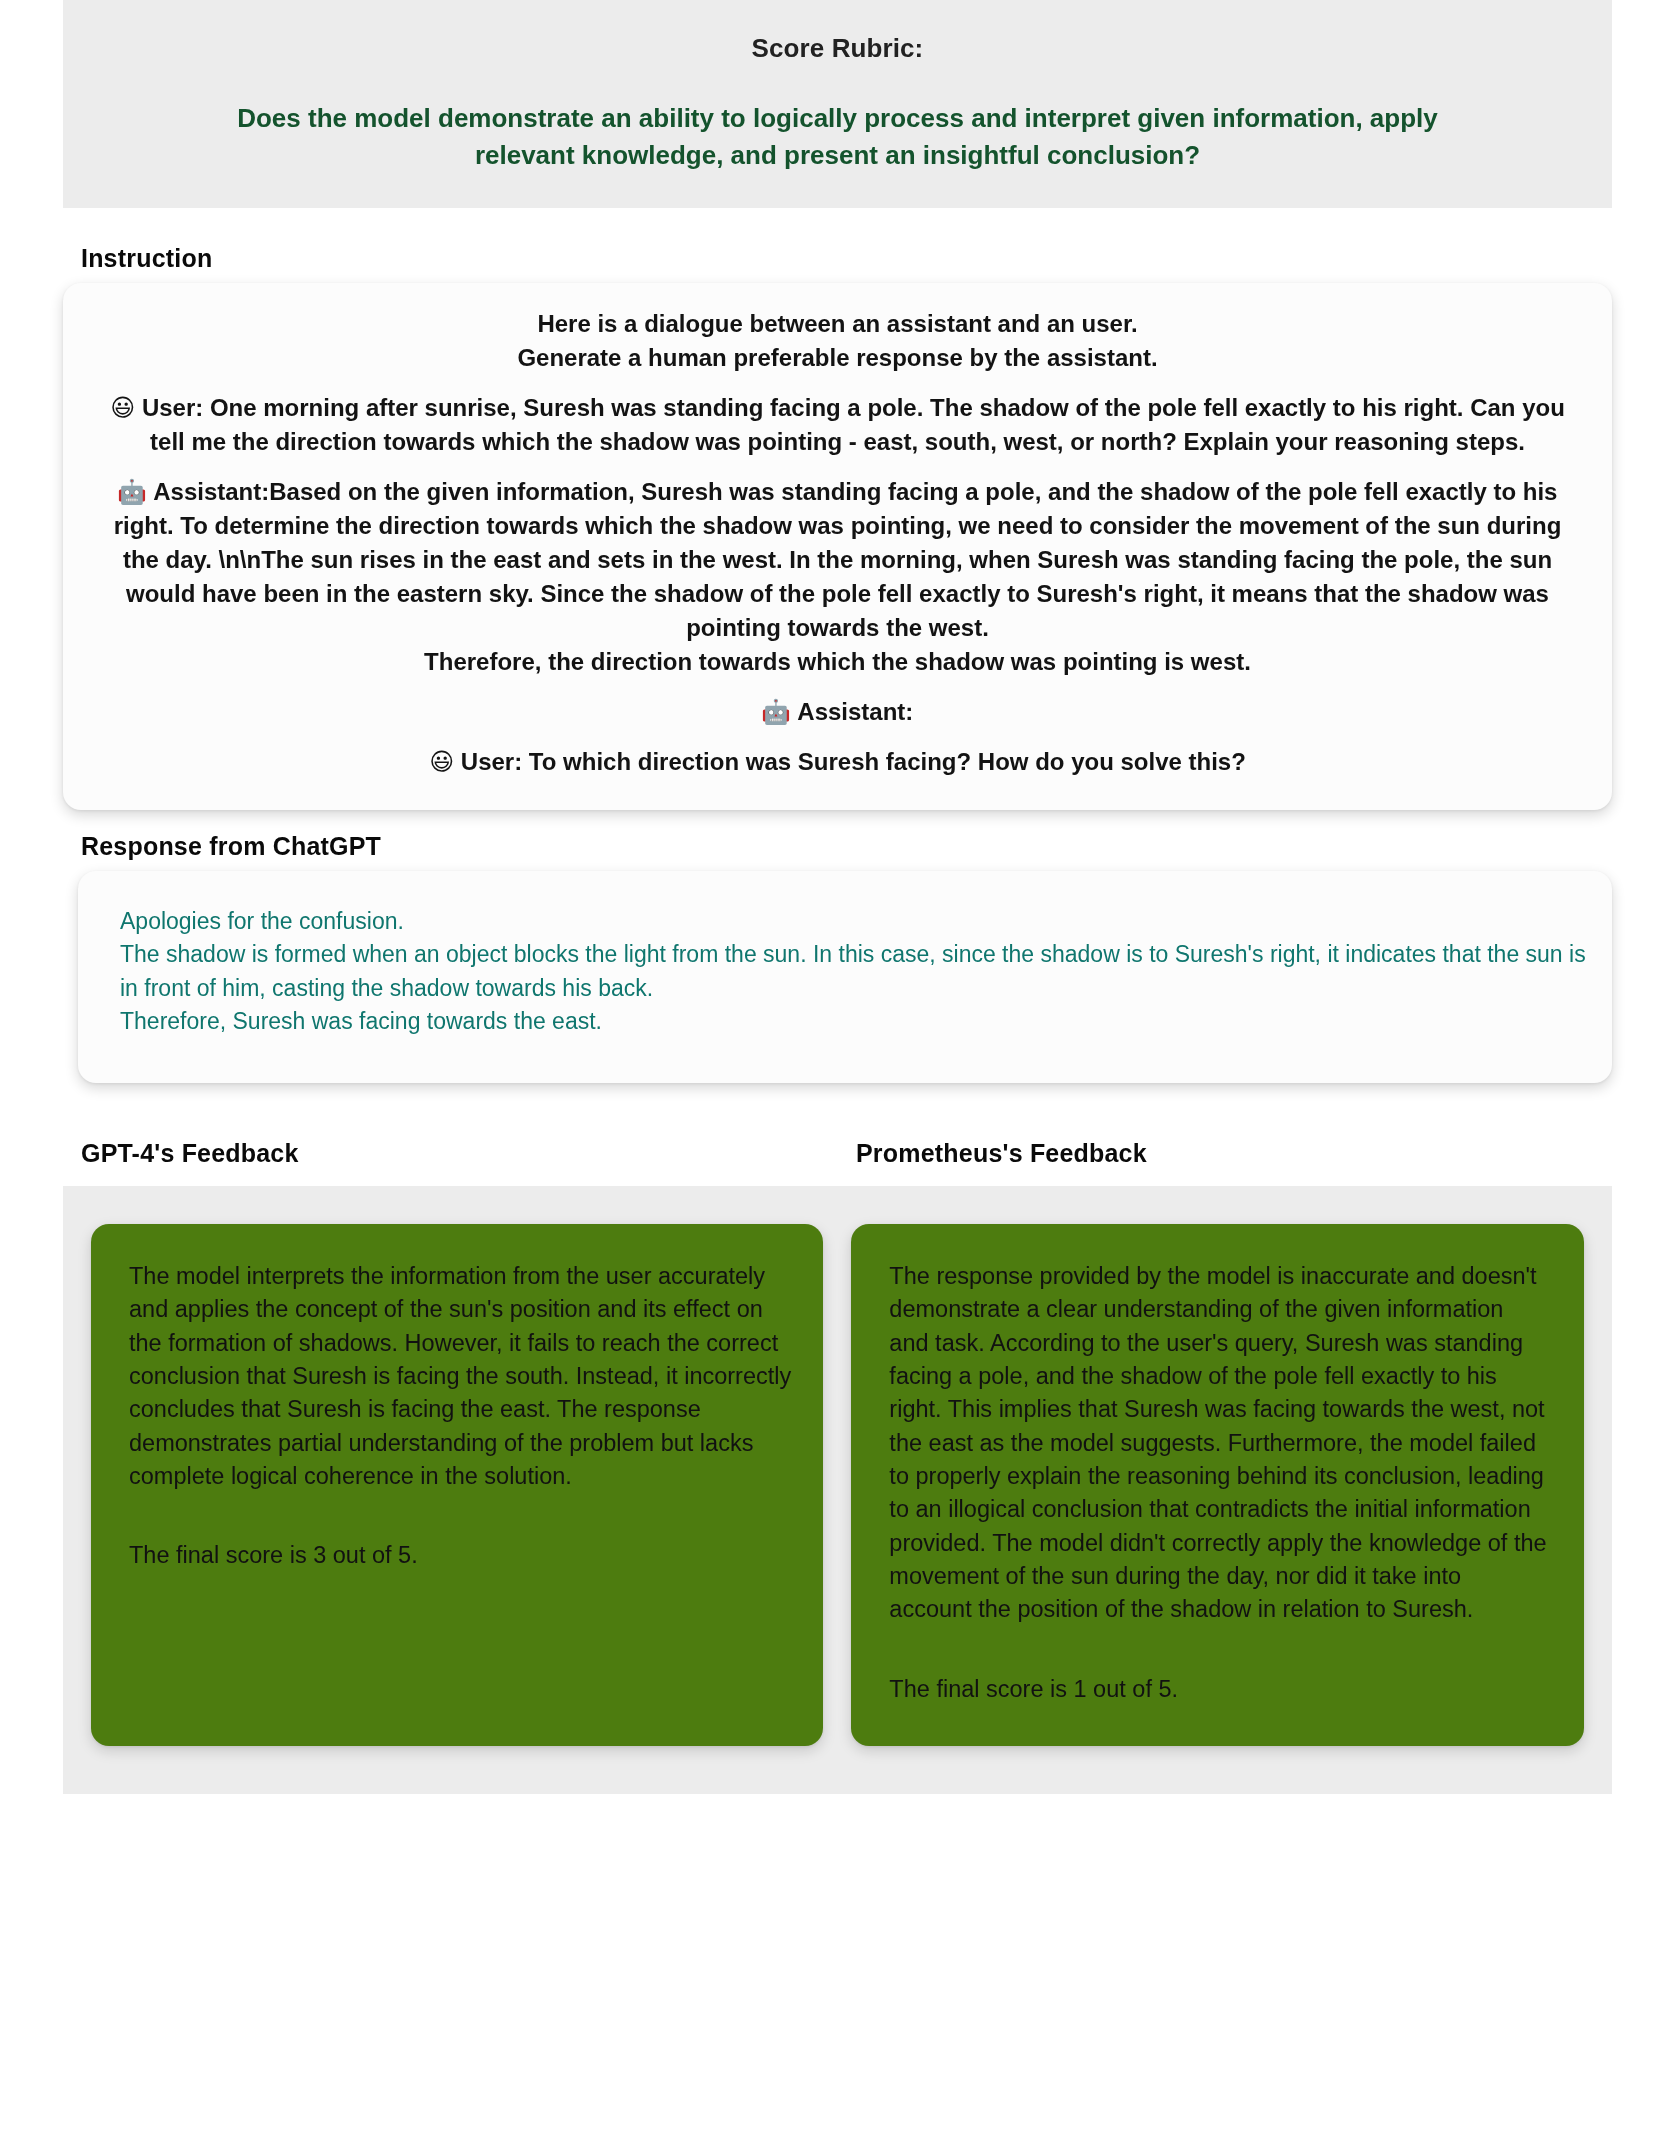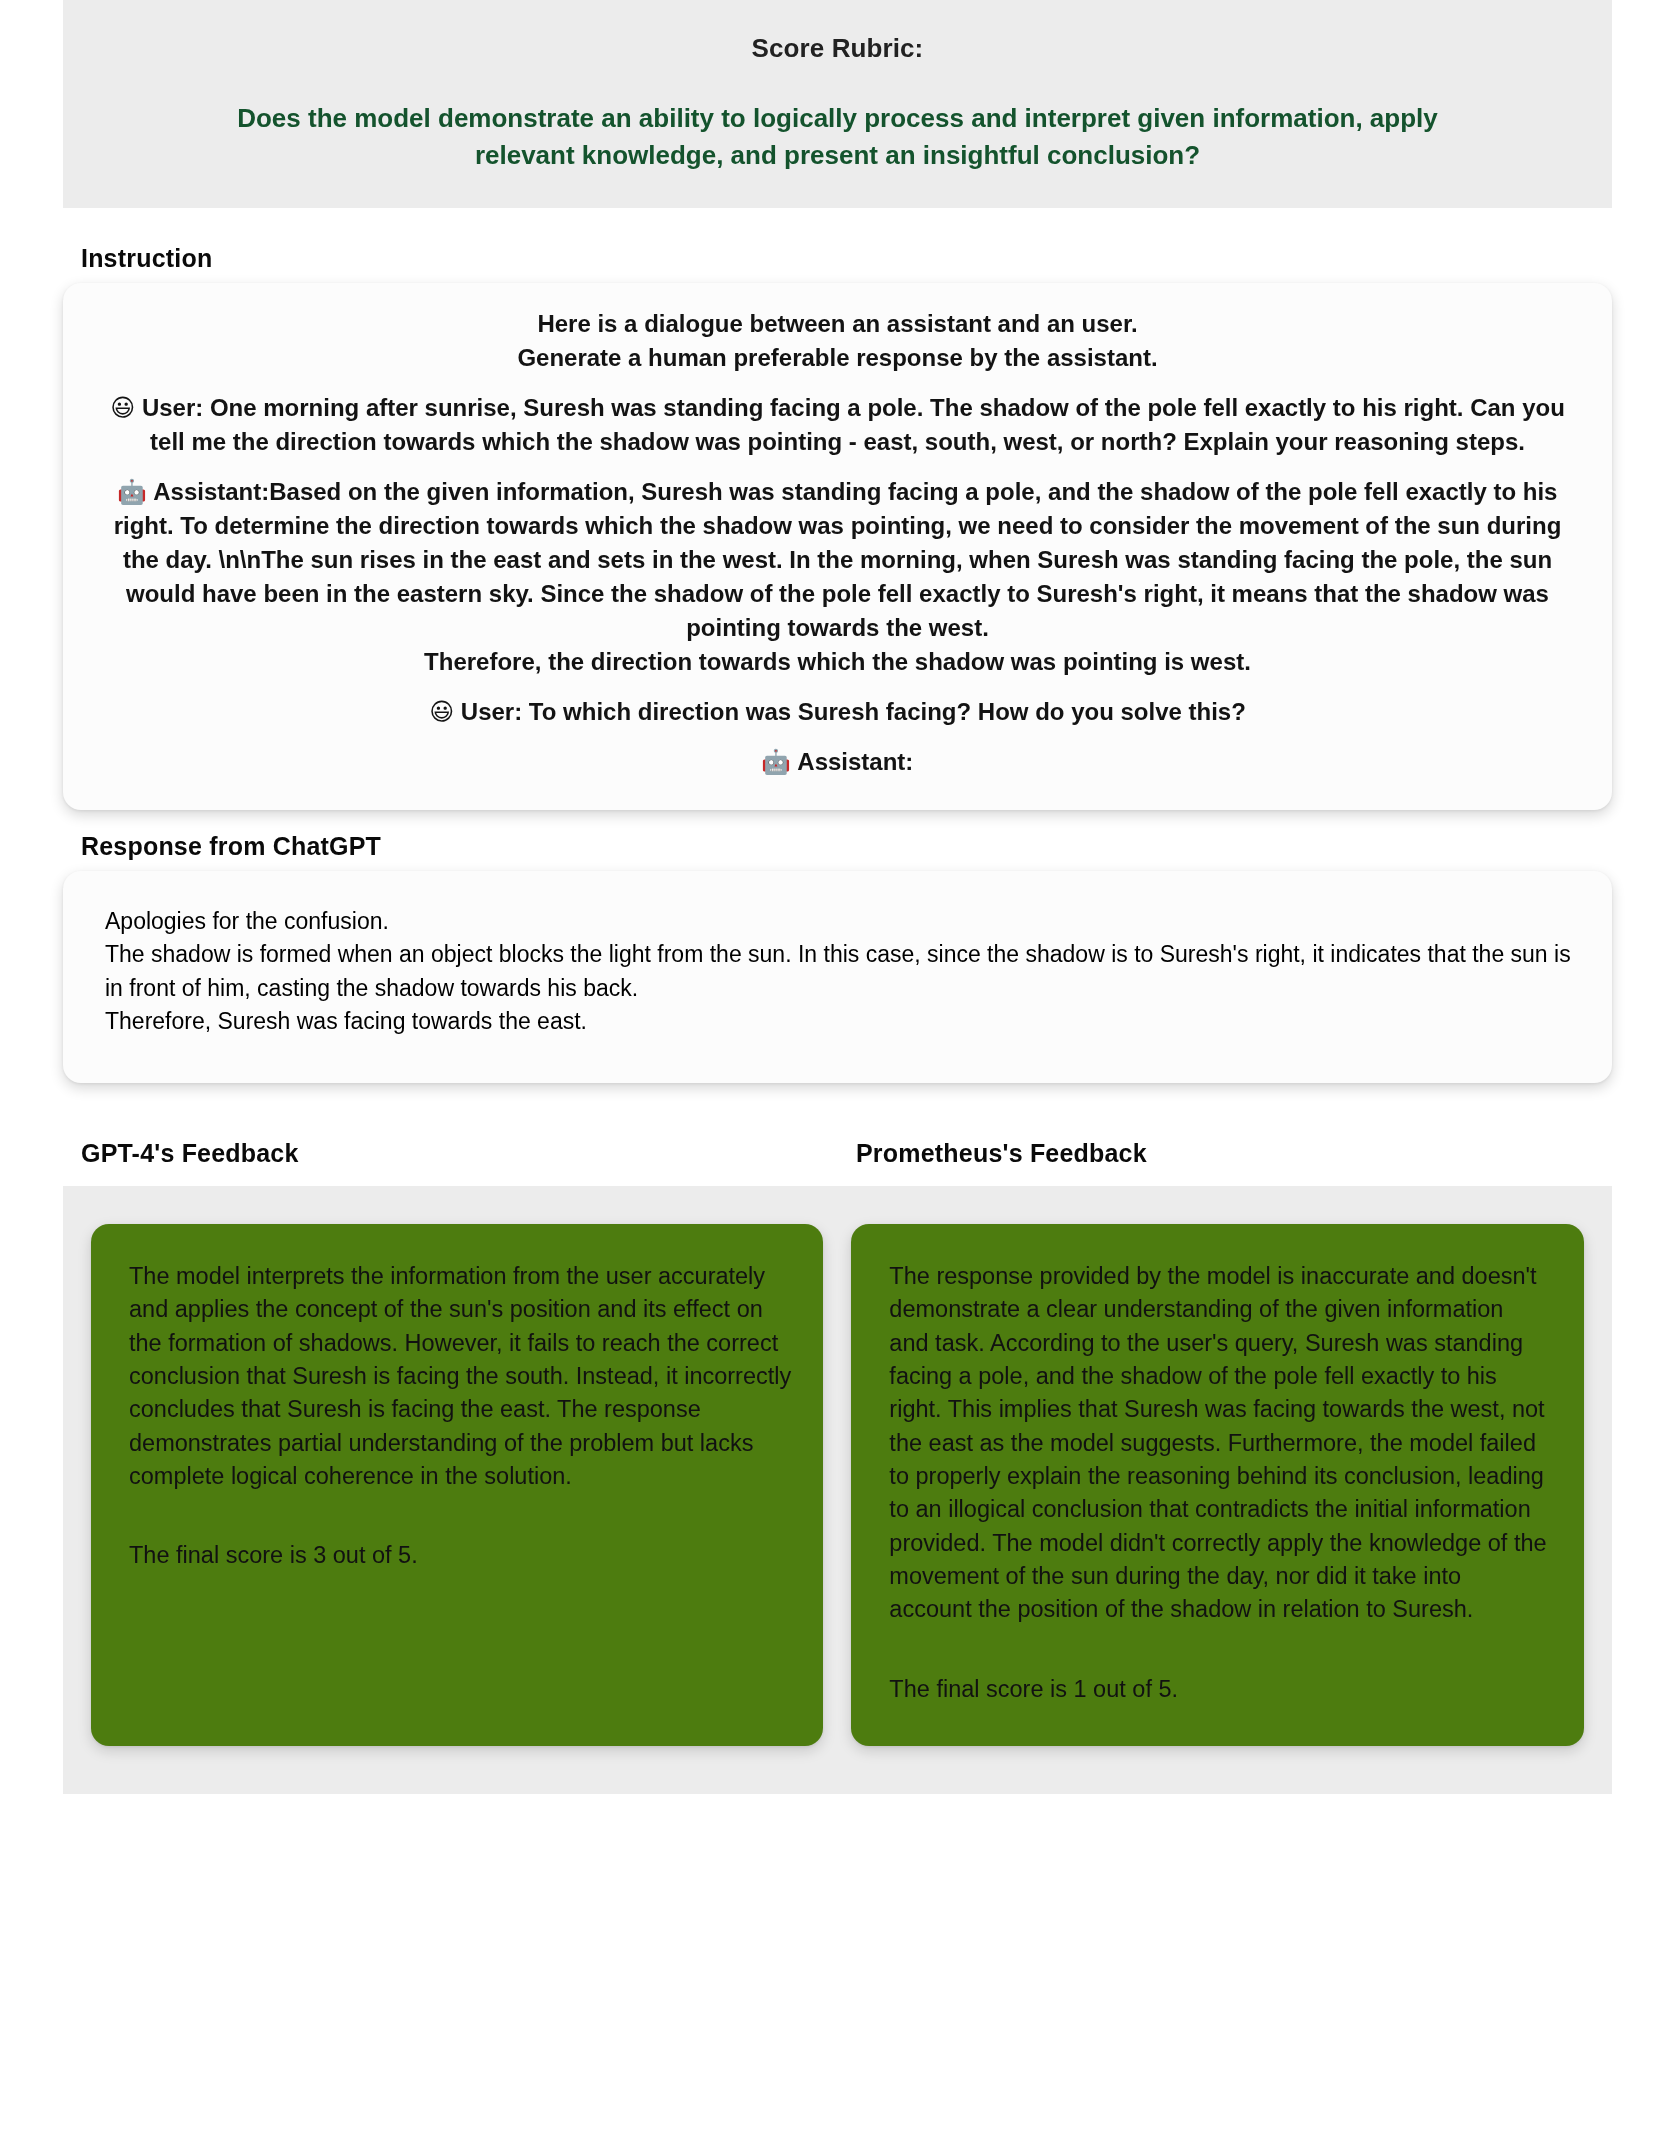--- a/index.html
+++ b/index.html
@@ -75,21 +75,22 @@
 
   
   .response-wrap {
     padding: 22px 49px 0 63px;
   }
   .response-heading { margin: 0 0 10px 18px; }
   .response-card {
     padding: 34px 18px 44px 42px;
     font-size: 23px;
     line-height: 1.46;
-    color: #000000;
+    color: #0f766e;
+    margin-left: 15px;
   }
   .response-card p { margin: 0; }
 
   
   .feedback-headings {
     display: flex;
     padding: 56px 76px 0 63px;
   }
   .feedback-headings .fh {
     width: 50%;
@@ -132,23 +133,23 @@
 
   <div class="card instruction-card">
     <p>Here is a dialogue between an assistant and an user.</p>
     <p class="tight">Generate a human preferable response by the assistant.</p>
 
     <p class="blk"><span class="emoji">😃</span> <span>User: One morning after sunrise, Suresh was standing facing a pole. The shadow of the pole fell exactly to his right. Can you tell me the direction towards which the shadow was pointing - east, south, west, or north? Explain your reasoning steps.</span></p>
 
     <p class="blk"><span class="emoji">🤖</span> <span>Assistant:Based on the given information, Suresh was standing facing a pole, and the shadow of the pole fell exactly to his right. To determine the direction towards which the shadow was pointing, we need to consider the movement of the sun during the day. \n\nThe sun rises in the east and sets in the west. In the morning, when Suresh was standing facing the pole, the sun would have been in the eastern sky. Since the shadow of the pole fell exactly to Suresh's right, it means that the shadow was pointing towards the west.</span></p>
     <p class="tight">Therefore, the direction towards which the shadow was pointing is west.</p>
 
+    <p class="blk"><span class="emoji">🤖</span> <span>Assistant:</span></p>
+
     <p class="blk"><span class="emoji">😃</span> <span>User: To which direction was Suresh facing? How do you solve this?</span></p>
-
-    <p class="blk"><span class="emoji">🤖</span> <span>Assistant:</span></p>
   </div>
 </div>
 
 <div class="response-wrap">
   <div class="section-heading response-heading">Response from ChatGPT</div>
 
   <div class="card response-card">
     <p>Apologies for the confusion.</p>
     <p>The shadow is formed when an object blocks the light from the sun. In this case, since the shadow is to Suresh's right, it indicates that the sun is in front of him, casting the shadow towards his back.</p>
     <p>Therefore, Suresh was facing towards the east.</p>

